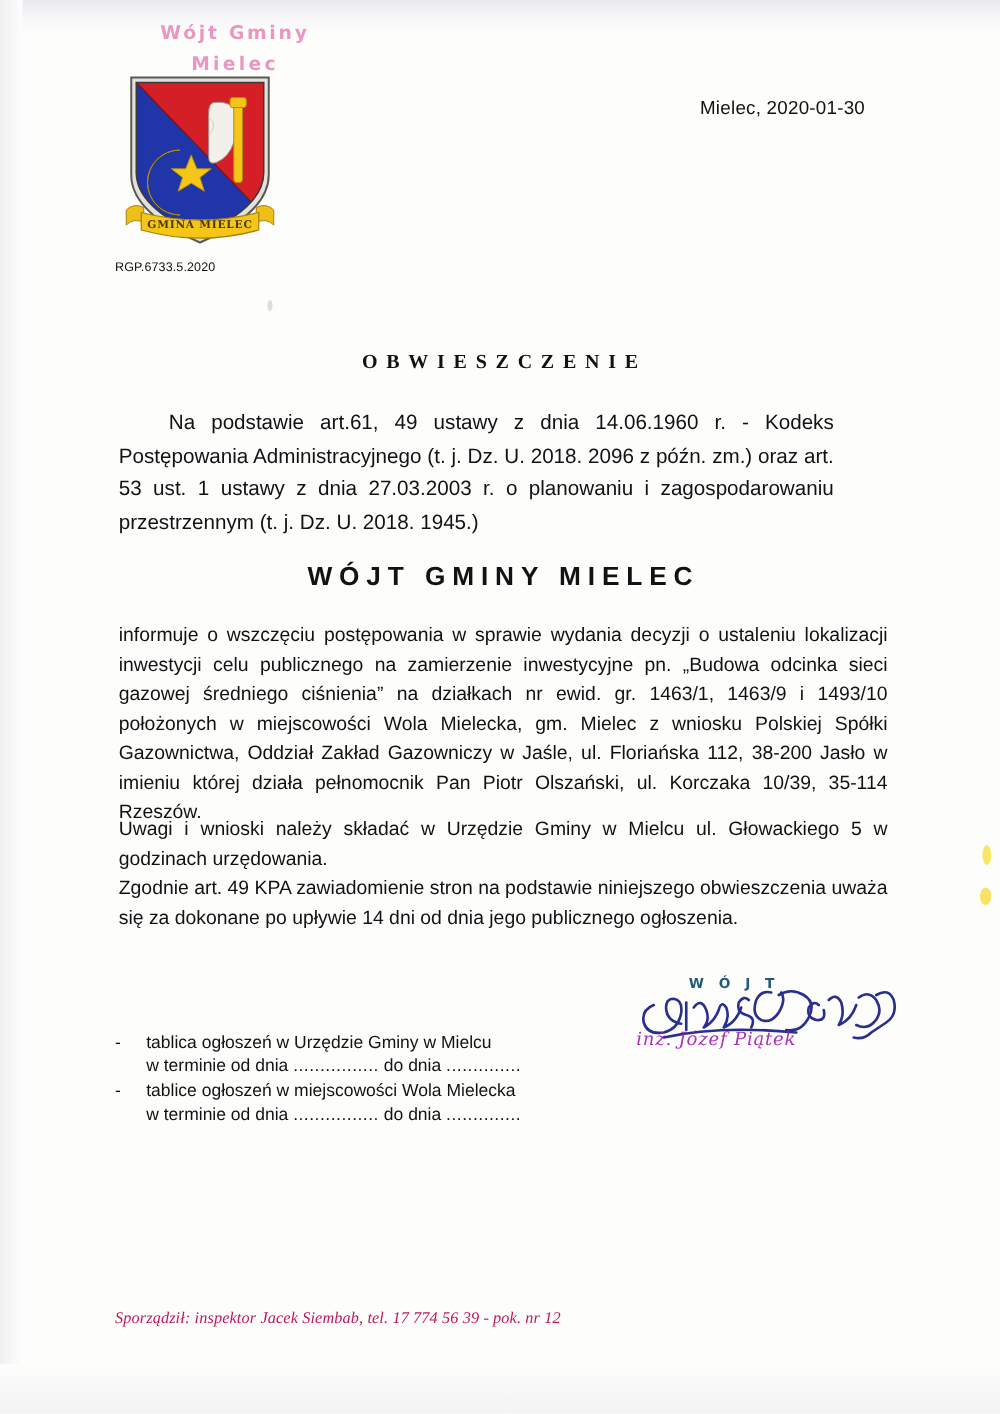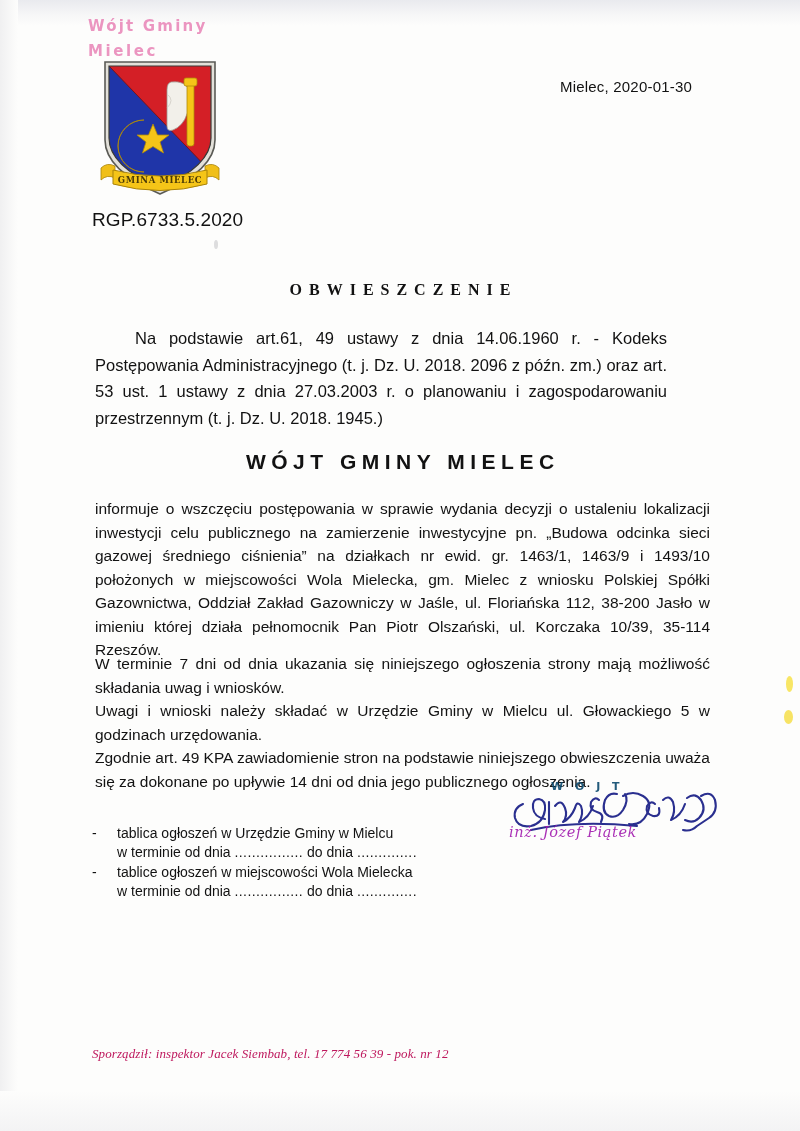--- a/index.html
+++ b/index.html
@@ -40,20 +40,21 @@
     border-radius: 50%;
     pointer-events: none;
   }
 
   
   .stamp-header {
     position: absolute;
     left: 88px;
     top: 14px;
     width: 200px;
+    text-align: center;
     color: #e87fb4;
     font-family: "DejaVu Sans", sans-serif;
     font-size: 15px;
     font-weight: bold;
     letter-spacing: 2.2px;
     line-height: 25px;
     opacity: 0.82;
   }
   .stamp-header .l2 { letter-spacing: 2.6px; }
 
@@ -75,21 +76,21 @@
     font-size: 15px;
     letter-spacing: 0.2px;
     white-space: nowrap;
   }
 
   
   .ref-no {
     position: absolute;
     left: 92px;
     top: 209px;
-    font-size: 19px;
+    font-size: 10px;
     letter-spacing: 0.1px;
   }
 
   
   .title-obwieszczenie {
     position: absolute;
     left: 0;
     top: 281px;
     width: 800px;
     text-align: center;
@@ -272,23 +273,20 @@
 
   <div class="title-obwieszczenie">OBWIESZCZENIE</div>
 
   <div class="intro">Na podstawie art.61, 49 ustawy z dnia 14.06.1960 r. - Kodeks Postępowania Administracyjnego (t. j. Dz. U. 2018. 2096 z późn. zm.) oraz art. 53 ust. 1 ustawy z dnia 27.03.2003 r. o planowaniu i zagospodarowaniu przestrzennym (t. j. Dz. U. 2018. 1945.)</div>
 
   <div class="title-wojt">WÓJT GMINY MIELEC</div>
 
   <div class="body-block body-p1">informuje o wszczęciu postępowania w sprawie wydania decyzji o ustaleniu lokalizacji inwestycji celu publicznego na zamierzenie inwestycyjne pn. „Budowa odcinka sieci gazowej średniego ciśnienia” na działkach nr ewid. gr. 1463/1, 1463/9 i 1493/10 położonych w miejscowości Wola Mielecka, gm. Mielec z wniosku Polskiej Spółki Gazownictwa, Oddział Zakład Gazowniczy w Jaśle, ul. Floriańska 112, 38-200 Jasło w imieniu której działa pełnomocnik Pan Piotr Olszański, ul. Korczaka 10/39, 35-114 Rzeszów.</div>
 
   <div class="body-block body-p2">
-    <p>
-        <span class="ln">W terminie 7 dni od dnia ukazania się niniejszego ogłoszenia strony mają możliwość składania uwag i wniosków.</span>
-      </p>
     <p>
         <span class="ln">Uwagi i wnioski należy składać w Urzędzie Gminy w Mielcu ul. Głowackiego 5 w godzinach urzędowania.</span>
       </p>
     <p>
         <span class="ln">Zgodnie art. 49 KPA zawiadomienie stron na podstawie niniejszego obwieszczenia uważa się za dokonane po upływie 14 dni od dnia jego publicznego ogłoszenia.</span>
       </p>
   </div>
 
   <div class="sig-wrap">
     <div class="sig-wojt">W Ó J T</div>

